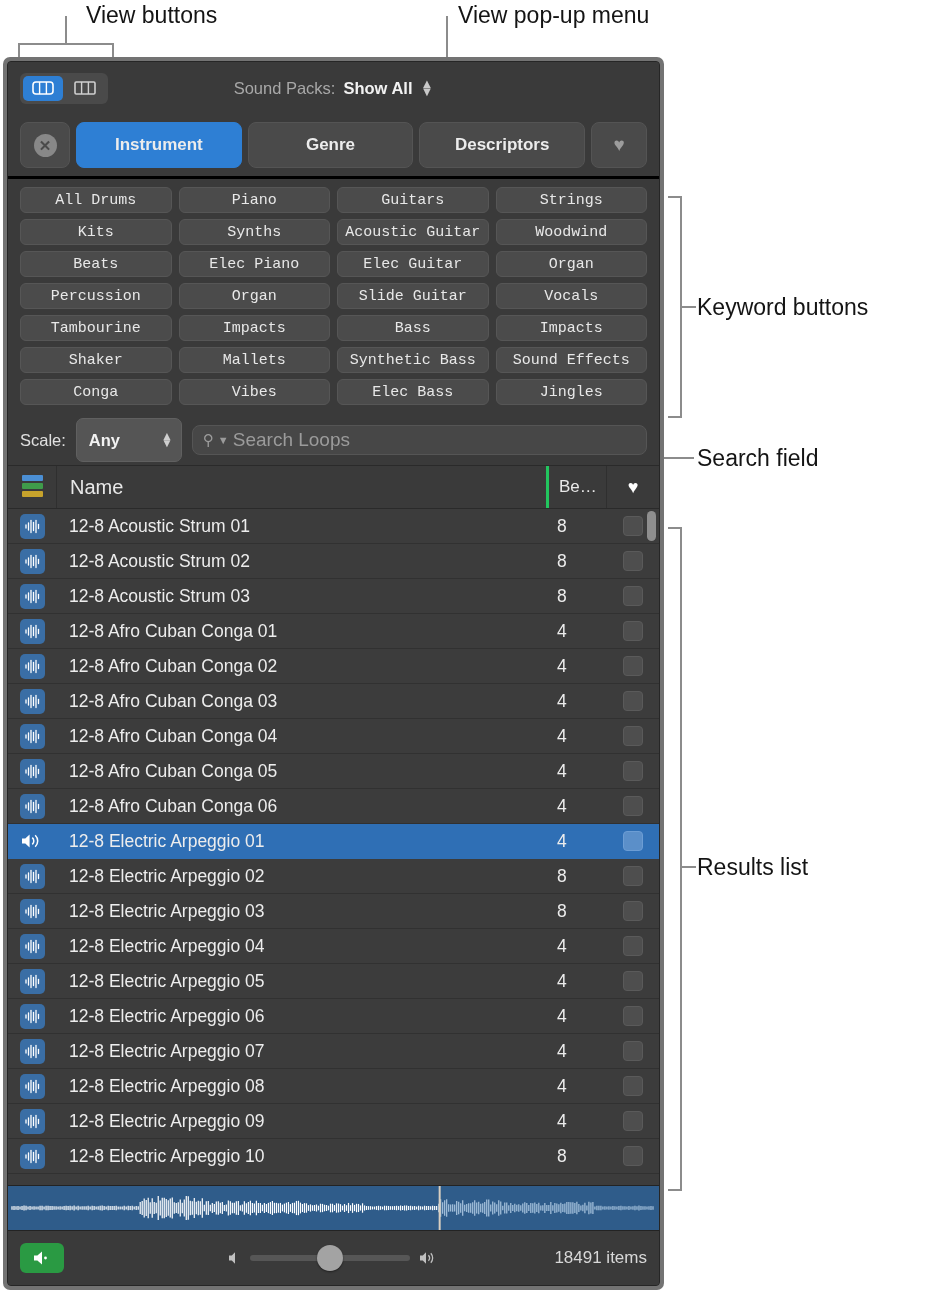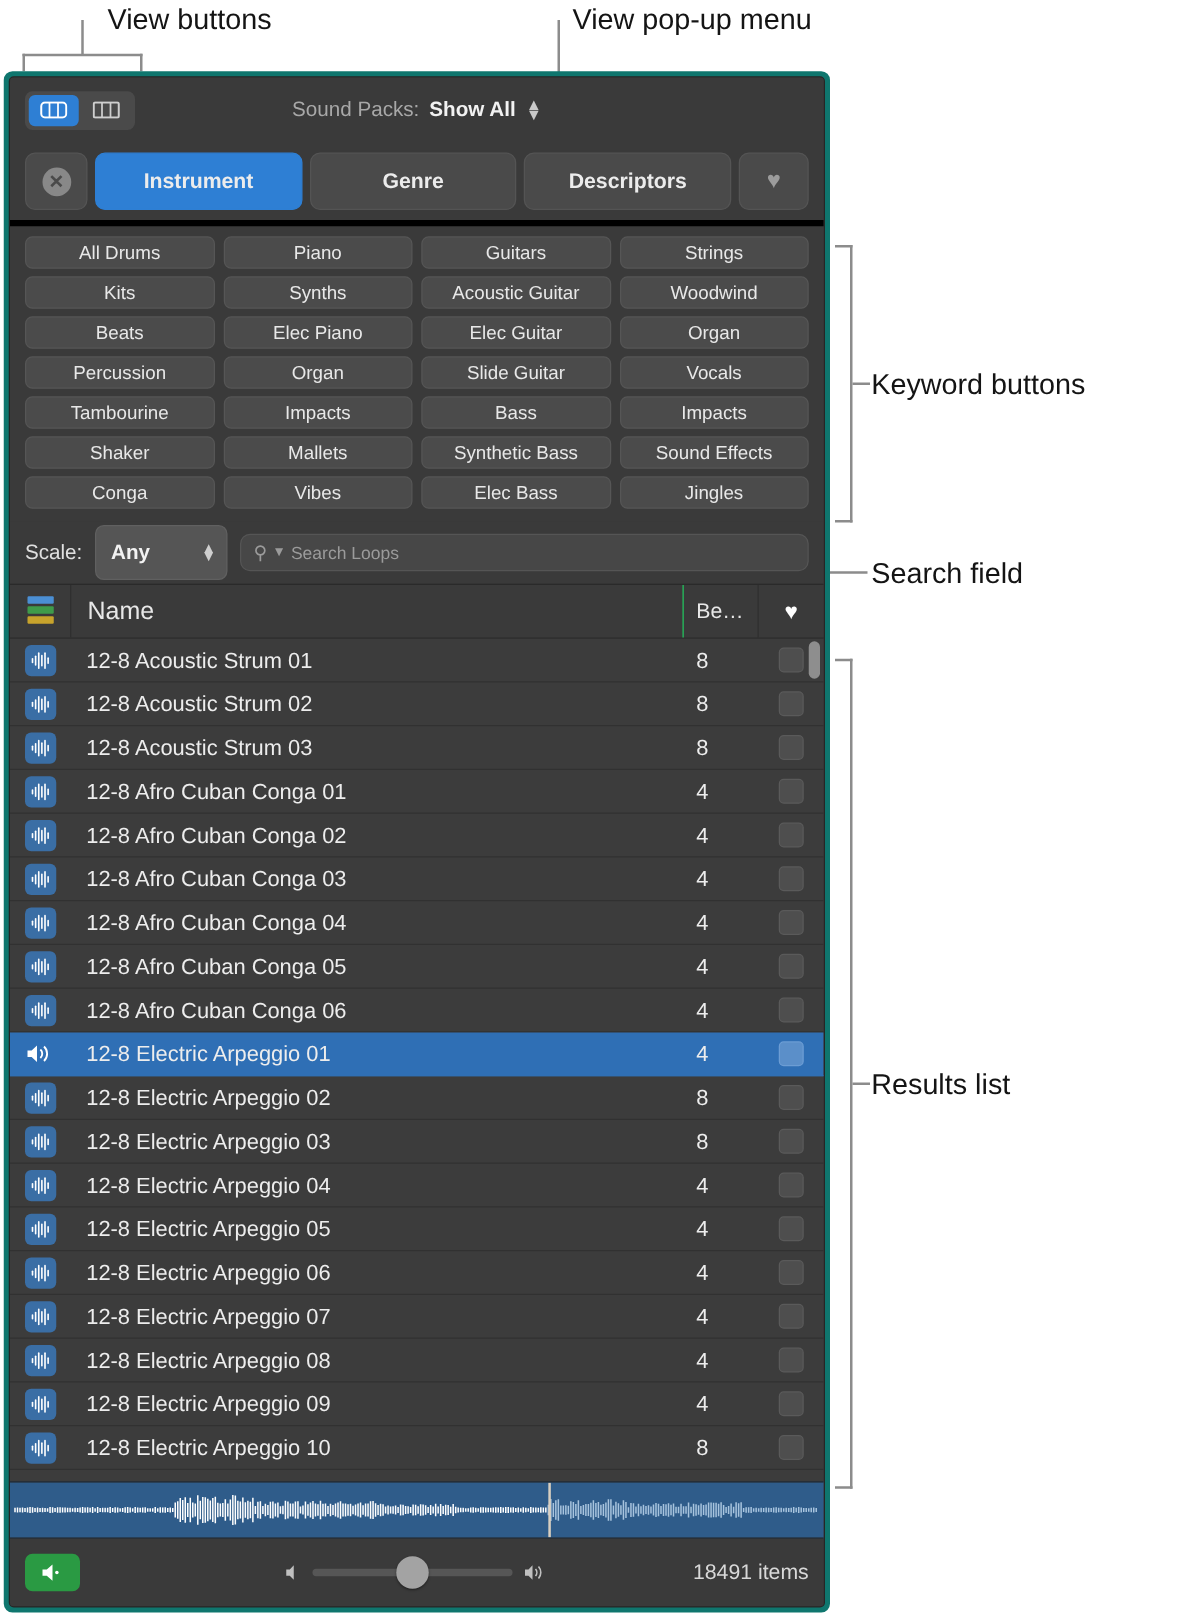--- a/index.html
+++ b/index.html
@@ -41,21 +41,21 @@
     border-left:none;
     box-sizing:border-box;
   }
   .rtick{ position:absolute; width:14px; height:2px; background:#8c8c8c; }
 
   
   #window{
     position:absolute;
     left:3px; top:57px;
     width:661px; height:1233px;
-    background:#0f766e;          
+    background:#737373;          
     border-radius:7px;
     padding:4px;
     box-sizing:border-box;
   }
   #window-inner{
     width:100%;height:100%;
     background:#3a3a3a;
     border-radius:4px;
     overflow:hidden;
     display:flex;
@@ -137,21 +137,22 @@
 
   
   #kwgrid{
     flex:0 0 auto;
     background:#3a3a3a;
     padding:8px 12px 10px 12px;
     display:grid;
     grid-template-columns:repeat(4,1fr);
     gap:6px 7px;
     box-sizing:border-box;
-    border-top:5px solid #000000;
+    border-top:3px solid #000000;
+    font-family:Liberation Mono, monospace;
   }
   .kw-btn{
     height:26px;
     background:#4b4b4b;
     border:1px solid #565656;
     border-radius:6px;
     color:#e8e8e8;
     font-size:15px;
     display:flex;align-items:center;justify-content:center;
     cursor:pointer;
@@ -185,21 +186,21 @@
   #search-field{
     flex:1 1 auto;height:30px;
     background:#474747;
     border:1px solid #555555;
     border-radius:8px;
     display:flex;align-items:center;
     padding:0 10px;gap:4px;
     box-sizing:border-box;
     cursor:text;
   }
-  #search-ph{ color:#9b9b9b;font-size:14px; }
+  #search-ph{ color:#9b9b9b;font-size:19px; }
   .mag{ color:#9b9b9b;font-size:15px; }
 
   
   #listhead{
     flex:0 0 44px;height:44px;
     background:#3a3a3a;
     display:flex;align-items:center;
     border-top:1px solid #2a2a2a;
     border-bottom:1px solid #2a2a2a;
     box-sizing:border-box;
@@ -207,21 +208,21 @@
   #lh-icon-cell{
     width:48px;flex:0 0 48px;
     display:flex;align-items:center;justify-content:center;
     border-right:1px solid #2f2f2f;height:100%;
   }
   .stack-icon{ width:21px; }
   .stack-icon div{ height:6px;border-radius:1px;margin-bottom:2px; }
   #lh-name{ flex:1 1 auto;color:#e8e8e8;font-size:20px;padding-left:13px; }
   #lh-beats{
     width:60px;flex:0 0 60px;color:#e8e8e8;font-size:17px;
-    border-left:1px solid #22c55e;height:100%;
+    border-left:3px solid #22c55e;height:100%;
     display:flex;align-items:center;padding-left:10px;box-sizing:border-box;
   }
   #lh-fav{
     width:52px;flex:0 0 52px;
     border-left:1px solid #2f2f2f;height:100%;
     display:flex;align-items:center;justify-content:center;
     color:#ffffff;font-size:18px;
   }
 
   

